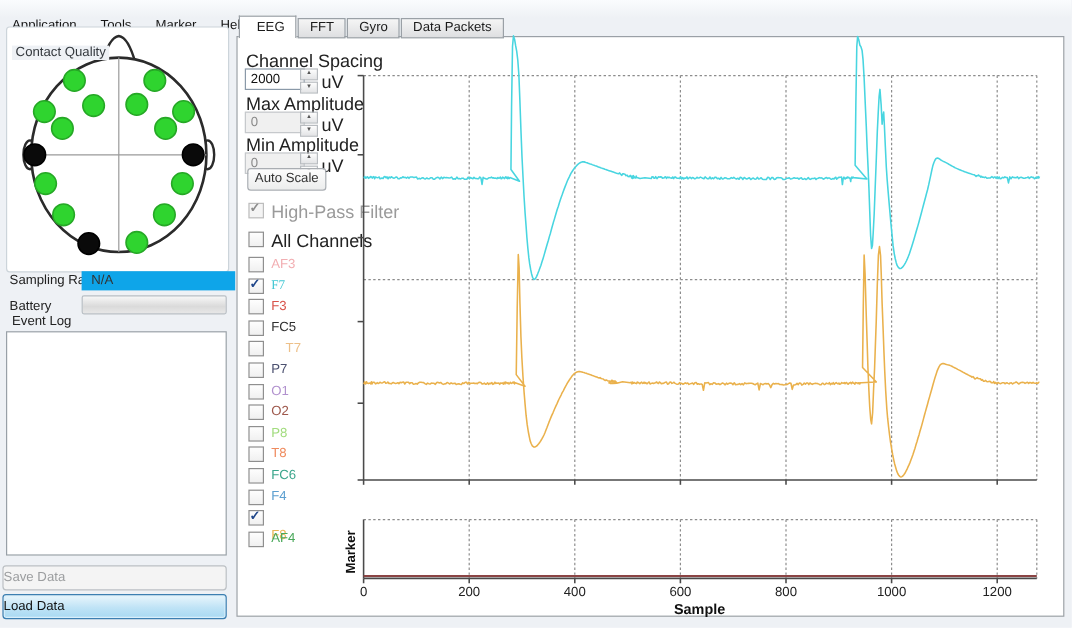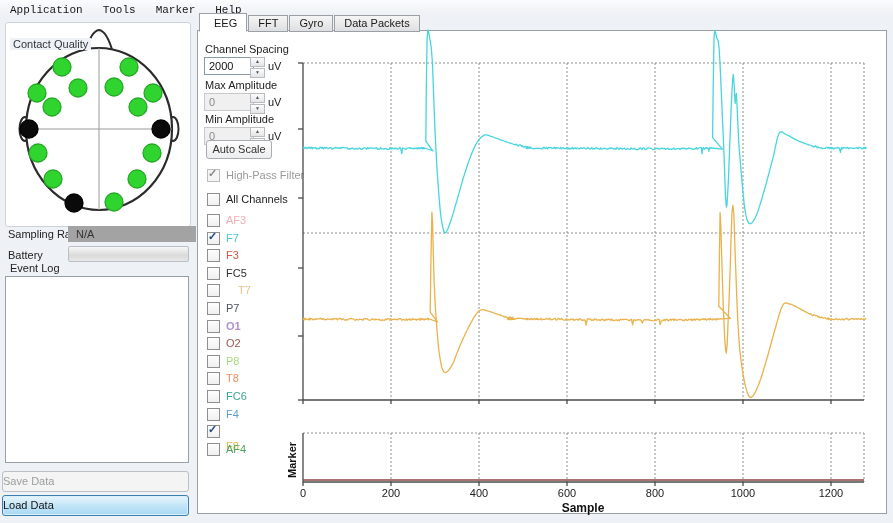--- a/index.html
+++ b/index.html
@@ -1,37 +1,37 @@
 <!DOCTYPE html>
 <html><head>
 <meta charset="utf-8">
 <style>
   html,body{margin:0;padding:0;}
   body{font-family:"Liberation Sans",sans-serif;background:#eef1f5;}
   .app{position:relative;width:893px;height:523px;overflow:hidden;background:#eef1f5;font-size:11px;color:#1a1a1a;}
   .menubar{position:absolute;left:0;top:0;width:893px;height:15px;background:linear-gradient(#fafcfe,#eef1f5);}
-  .menu-item{display:inline-block;padding:4px 10px 2px 10px;font-size:11px;color:#161616;cursor:default;font-family:Liberation Mono, monospace;}
+  .menu-item{display:inline-block;padding:15px 10px 2px 10px;font-size:11px;color:#161616;cursor:default;}
   
   .groupbox{position:absolute;border:1px solid #ccd4da;border-radius:3px;background:#fff;}
   .group-label{position:absolute;background:#eef1f5;padding:0 3px;font-size:11px;color:#33383d;z-index:2;margin-top:22px;}
   .field-label{position:absolute;font-size:11px;color:#222;}
-  .flat-box{position:absolute;background:#a3a3a3;font-size:11px;color:#333;line-height:16px;padding-left:8px;}
+  .flat-box{position:absolute;background:#0ea5e9;font-size:11px;color:#333;line-height:16px;padding-left:8px;}
   .progress{position:absolute;border:1px solid #b9bfc4;background:linear-gradient(#f7f7f7,#dadada 60%,#e7e7e7);border-radius:2px;}
   .sunken{position:absolute;background:#fff;border:1px solid #98a0a7;}
   .btn{position:absolute;text-align:left;font-size:11px;border-radius:3px;line-height:19px;}
   .btn-disabled{background:#f4f4f4;border:1px solid #bcc0c4;color:#9b9d9f;}
   .btn-focus{background:linear-gradient(#eaf6fc,#bfe3f6 55%,#a8d9f2);border:1px solid #3c7fb1;box-shadow:inset 0 0 0 1px #d9effb;color:#111;}
   
   .panel{position:absolute;left:197px;top:30px;width:688px;height:482px;background:#fff;border:1px solid #9aa0a6;}
   .tabs{position:absolute;left:199px;top:13px;height:18px;z-index:3;white-space:nowrap;}
   .tab{display:inline-block;vertical-align:bottom;padding:2px 9px 2px 9px;font-size:11px;border:1px solid #9aa0a6;margin-right:1px;cursor:default;}
   .tab.active{background:#fff;border-bottom:1px solid #fff;position:relative;padding-top:3px;padding-left:14px;}
   .tab.inactive{background:linear-gradient(#f5f5f5,#dedfe1);margin-bottom:0;padding-top:1px;}
   
-  .ctl-label{position:absolute;font-size:11px;color:#222;}
+  .ctl-label{position:absolute;font-size:15px;color:#222;}
   .ctl-label.gray{color:#9a9a9a;}
   .spin{position:absolute;width:44px;height:16px;border:1px solid #8a99a8;background:#fff;font-size:11px;line-height:16px;padding-left:4px;color:#111;}
   .spin.disabled{background:#f0f0f0;border-color:#c6c9cc;color:#8a8a8a;}
   .spin-btns{position:absolute;width:13px;height:18px;}
   .spin-btn{width:13px;height:8px;margin-bottom:1px;border:1px solid #b8bcc0;background:linear-gradient(#fdfdfd,#e3e4e6);font-size:5px;line-height:7px;text-align:center;color:#555;}
   .chk{position:absolute;width:11px;height:11px;border:1px solid #8f8f8f;background:linear-gradient(#fefefe,#f0f0f0);}
   .chk .mark{position:absolute;left:0px;top:-3px;font-size:11px;font-weight:bold;color:#20478a;}
   .chk.disabled{background:#f4f4f4;border-color:#bdbdbd;}
   .chk.disabled .mark{color:#8c8c8c;}
   .chan-label{position:absolute;font-size:11px;}
@@ -124,31 +124,31 @@
 
   <div class="chk" style="left:207px;top:193px;"></div>
   <span class="ctl-label" style="left:226px;top:193px;">All Channels</span>
 
   <div id="channel-list">
       <div class="chk" style="left: 207px; top: 214px;"></div>
       <span class="chan-label" style="left: 226px; top: 214px; color: rgb(242, 174, 178);">AF3</span>
       <div class="chk" style="left: 207px; top: 231.6px;">
         <span class="mark">✓</span>
       </div>
-      <span class="chan-label" style="left: 226px; top: 231.6px; color: rgb(68, 200, 212);">F7</span>
+      <span class="chan-label" style="left: 226px; top: 231.6px; color: rgb(68, 200, 212); font-family: Liberation Serif, serif;">F7</span>
       <div class="chk" style="left: 207px; top: 249.2px;"></div>
       <span class="chan-label" style="left: 226px; top: 249.2px; color: rgb(217, 83, 74);">F3</span>
       <div class="chk" style="left: 207px; top: 266.8px;"></div>
       <span class="chan-label" style="left: 226px; top: 266.8px; color: rgb(47, 47, 47);">FC5</span>
       <div class="chk" style="left: 207px; top: 284.4px;"></div>
       <span class="chan-label" style="left: 238px; top: 284.4px; color: rgb(237, 192, 137);">T7</span>
       <div class="chk" style="left: 207px; top: 302px;"></div>
       <span class="chan-label" style="left: 226px; top: 302px; color: rgb(76, 81, 112);">P7</span>
       <div class="chk" style="left: 207px; top: 319.6px;"></div>
-      <span class="chan-label" style="left: 226px; top: 319.6px; color: rgb(177, 145, 206); font-weight: bold;">O1</span>
+      <span class="chan-label" style="left: 226px; top: 319.6px; color: rgb(177, 145, 206);">O1</span>
       <div class="chk" style="left: 207px; top: 337.2px;"></div>
       <span class="chan-label" style="left: 226px; top: 337.2px; color: rgb(158, 88, 76);">O2</span>
       <div class="chk" style="left: 207px; top: 354.8px;"></div>
       <span class="chan-label" style="left: 226px; top: 354.8px; color: rgb(162, 220, 126);">P8</span>
       <div class="chk" style="left: 207px; top: 372.4px;"></div>
       <span class="chan-label" style="left: 226px; top: 372.4px; color: rgb(239, 139, 94);">T8</span>
       <div class="chk" style="left: 207px; top: 390px;"></div>
       <span class="chan-label" style="left: 226px; top: 390px; color: rgb(59, 166, 140);">FC6</span>
       <div class="chk" style="left: 207px; top: 407.6px;"></div>
       <span class="chan-label" style="left: 226px; top: 407.6px; color: rgb(92, 159, 208);">F4</span>

